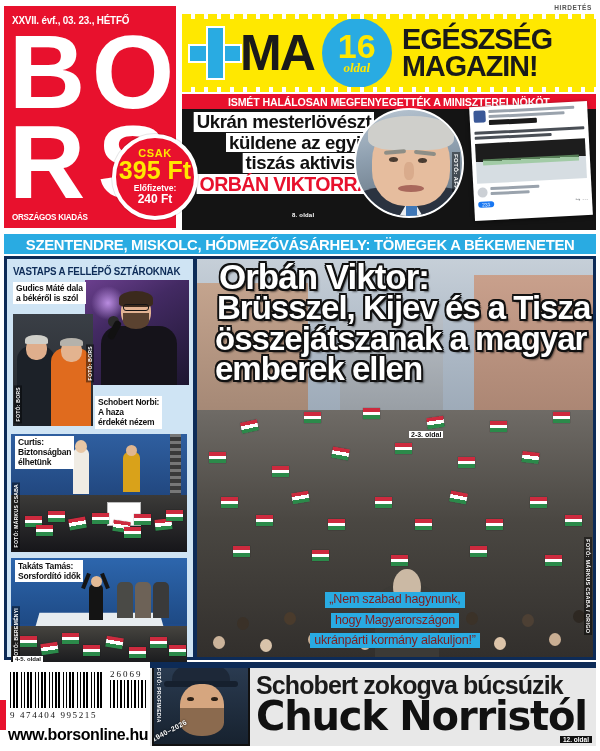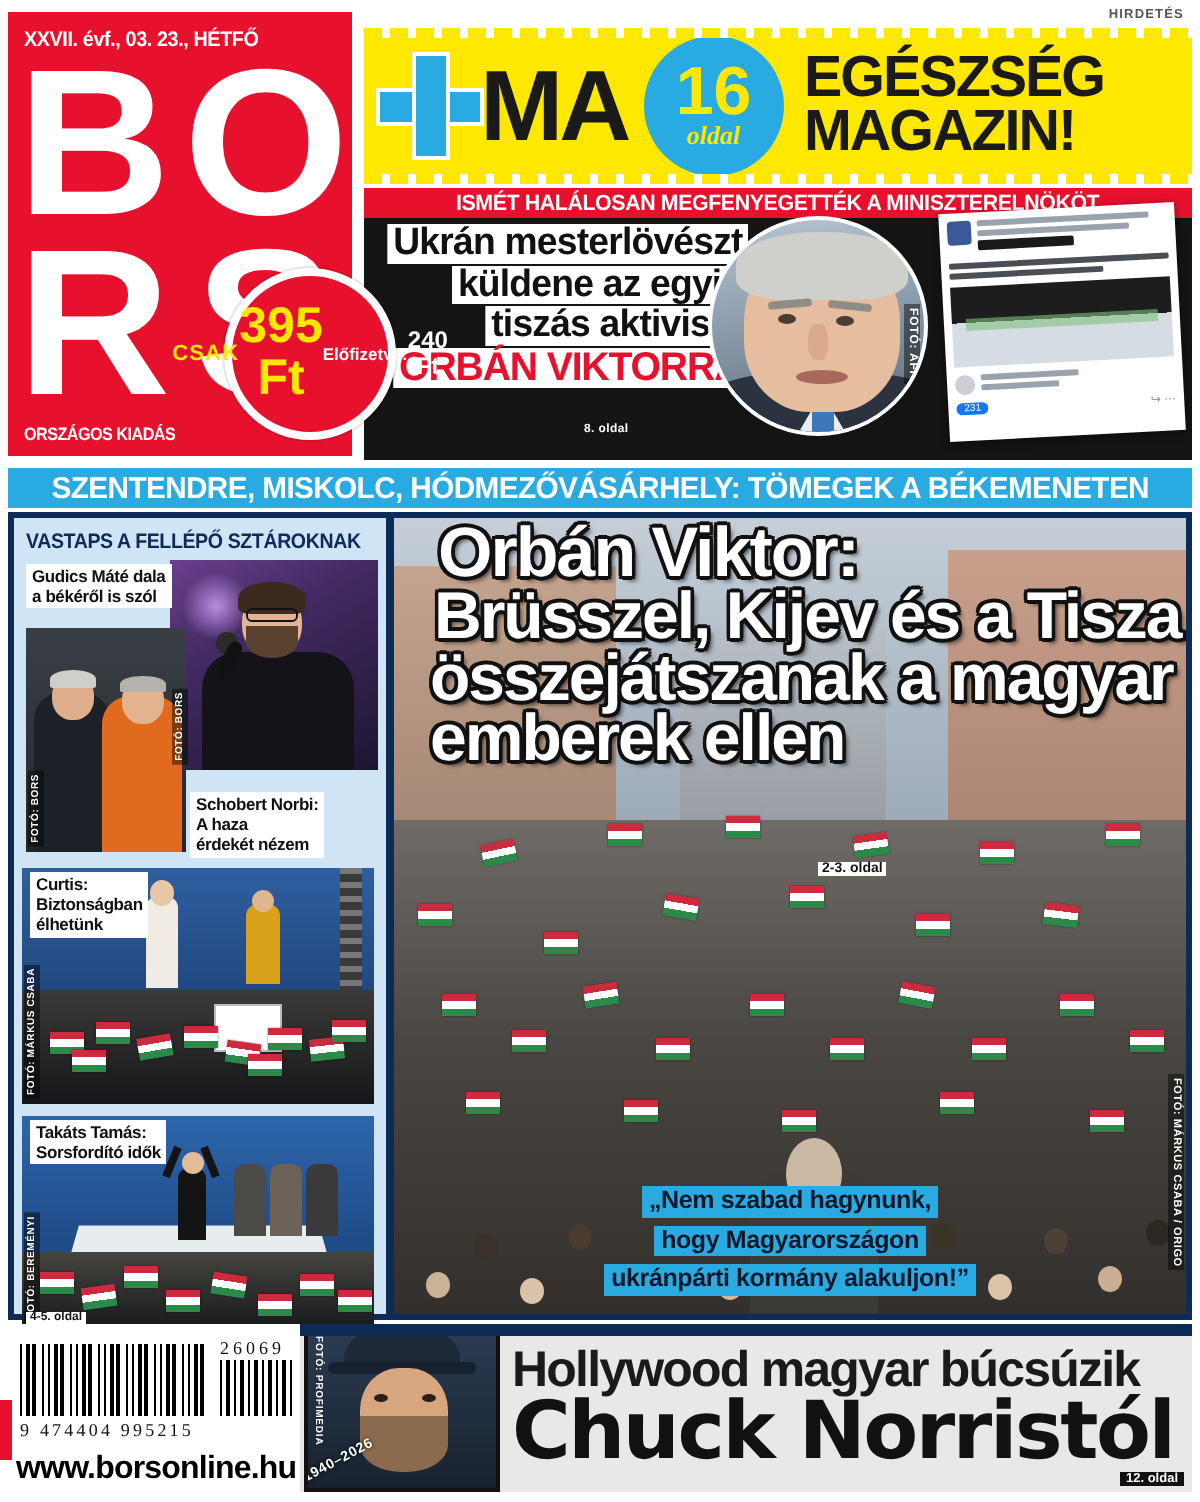--- a/index.html
+++ b/index.html
@@ -37,21 +37,21 @@
   }
   .edition {
     position:absolute; left:8px; bottom:6px;
     font-size:9px; font-weight:bold; color:#fff; letter-spacing:-0.3px;
     transform:scaleX(0.9); transform-origin:left center;
   }
   .price-badge {
     position:absolute; left:112px; top:134px; width:86px; height:86px;
     border-radius:50%; background:#e8112d; border:4px solid #fff;
     box-shadow:0 0 0 1px rgba(0,0,0,.10);
-    display:flex; flex-direction:row; align-items:center; justify-content:center;
+    display:flex; flex-direction:column; align-items:center; justify-content:center;
     text-align:center; z-index:6; color:#fff;
   }
   .price-csak { font-size:11px; font-weight:bold; color:#ffe800; letter-spacing:0.6px; line-height:1; }
   .price-main { font-size:25px; font-weight:bold; color:#ffe800; line-height:1.02; margin-top:-1px; }
   .price-sub1 { font-size:8.5px; font-weight:bold; color:#fff; line-height:1.05; margin-top:1px; }
   .price-sub2 { font-size:12px; font-weight:bold; color:#fff; line-height:1.05;text-align:center; }
 
   .hirdetes {
     position:absolute; right:8px; top:4px;
     font-size:6.5px; font-weight:bold; color:#555; letter-spacing:0.6px;
@@ -351,22 +351,22 @@
   .hl-4 { font-size:33px; margin-left:-2px; }
   .hl-page {
     position:absolute; left:212px; top:172px; z-index:8;
     background:#fff; color:#111; font-size:7px; font-weight:bold; padding:0 2px;
   }
   .quote-box {
     position:absolute; left:0px; bottom:8px; width:100%; z-index:8;
     text-align:center; line-height:1.22;
   }
   .quote-box .q {
-    display:inline-block; background:#29abe2; color:#0f172a;
-    font-size:12.5px; font-weight:bold; padding:0 4px; margin-bottom:1px;
+    display:inline-block; background:#29abe2; color:#7f1d1d;
+    font-size:12.5px; font-weight:normal; padding:0 4px; margin-bottom:1px;
     letter-spacing:-0.2px; white-space:nowrap;
   }
   .main-credit {
     position:absolute; right:1px; bottom:22px; z-index:8;
     writing-mode:vertical-rl; font-size:5.5px; font-weight:bold; color:#fff;
     background:rgba(0,0,0,.45); padding:2px 1px; letter-spacing:.3px;
   }
 
   
   .bottom { position:absolute; left:0; top:662px; width:600px; height:89px; background:#fff; }
@@ -726,19 +726,19 @@
       <div class="ncred">FOTÓ: PROFIMEDIA</div>
       <div class="nhat"></div>
         <div class="nbrim"></div>
       <div class="nface"></div>
         <div class="nbeard"></div>
       <div class="neye l"></div>
         <div class="neye r"></div>
       <div class="ndate">1940–2026</div>
     </div>
     <div class="norris-text">
-      <div class="norris-l1">Hollywood magyar búcsúzik</div>
+      <div class="norris-l1">Schobert zokogva búcsúzik</div>
       <div class="norris-l2">Chuck Norristól</div>
     </div>
     <div class="norris-page">12. oldal</div>
   </div>
 
 </div>
 
 </body></html>

